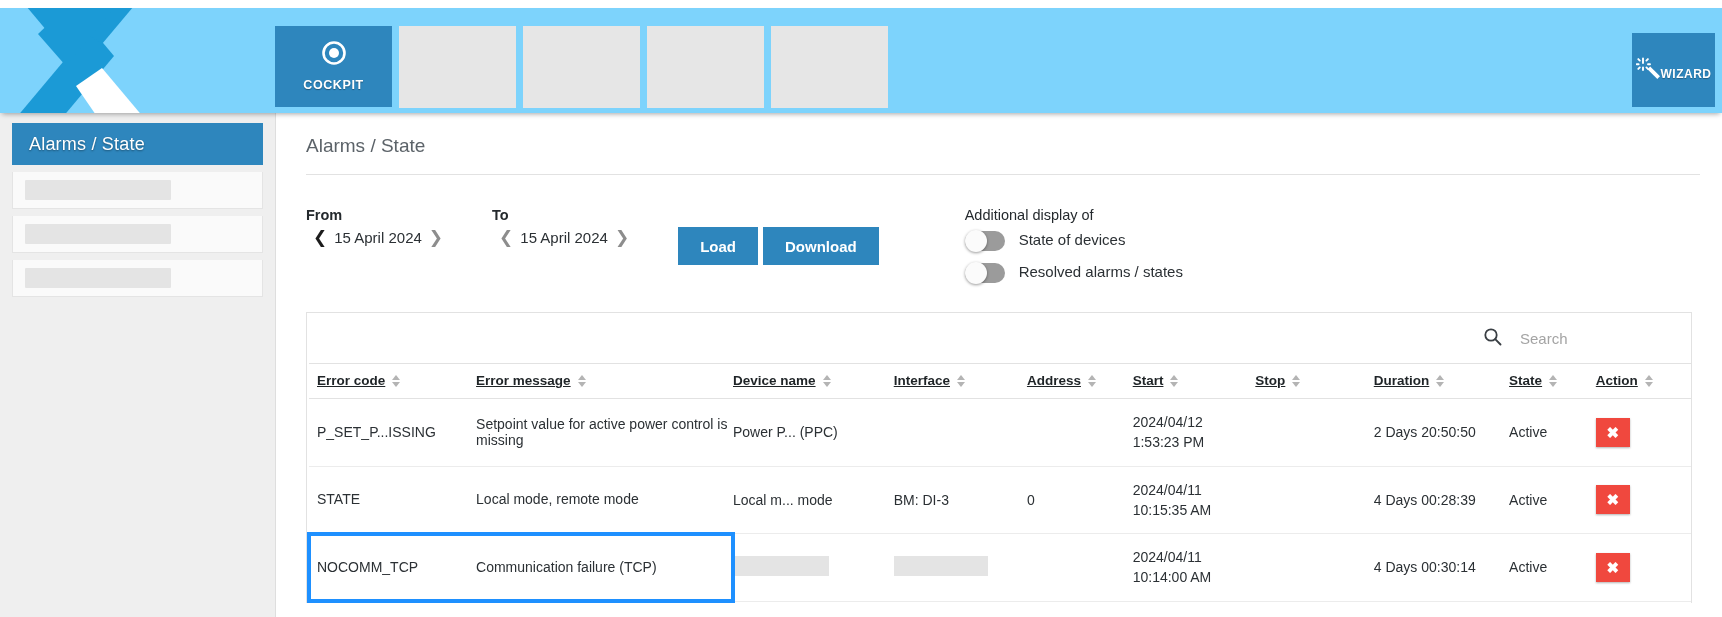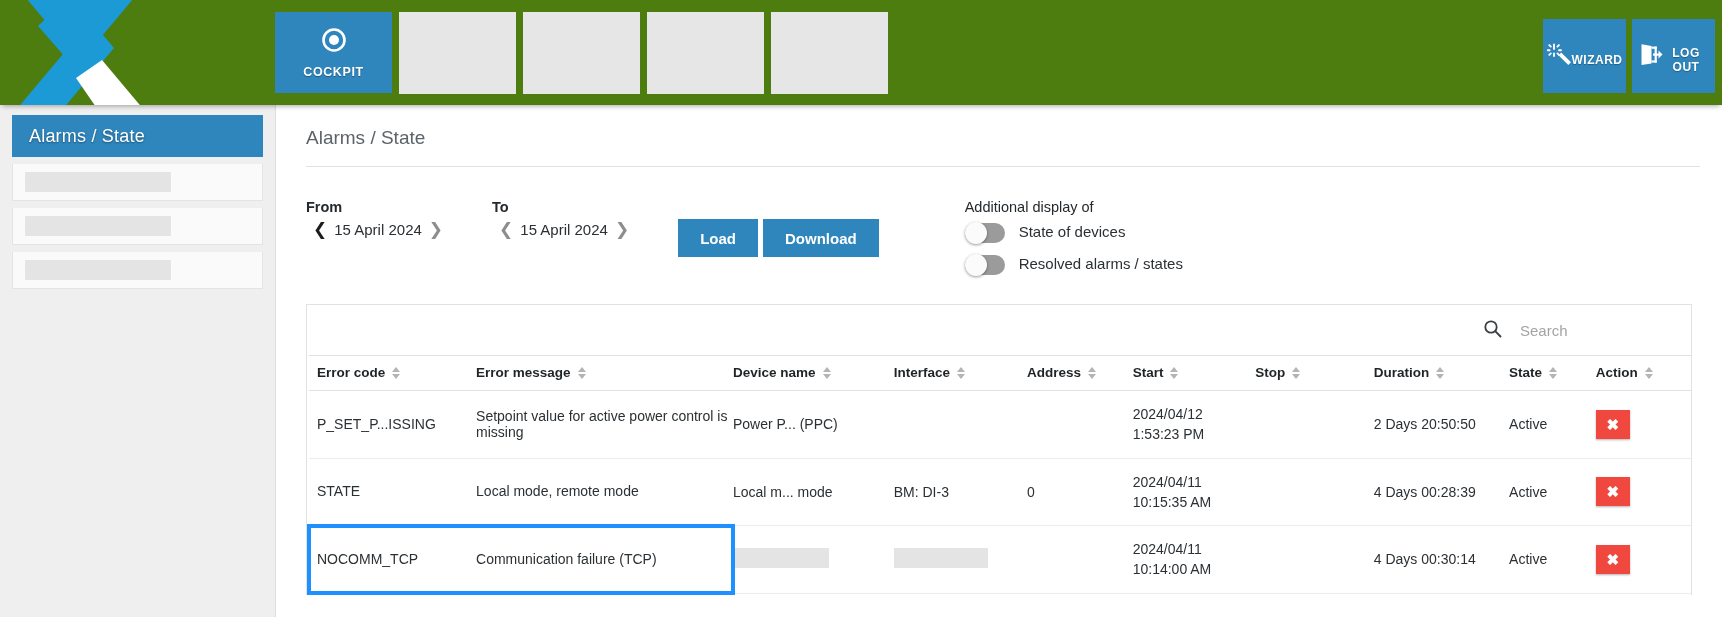--- a/index.html
+++ b/index.html
@@ -9,25 +9,26 @@
     overflow: hidden;
     background: #ffffff;
     font-family: "Liberation Sans", sans-serif;
     -webkit-font-smoothing: antialiased;
   }
 
   
   .topbar {
     position: relative;
     height: 105px;
-    background: #4d7c0f;
-    display: flex;
-    align-items: flex-start;
+    background: #7dd3fc;
+    display: flex;
+    align-items: center;
     box-shadow: 0 3px 5px -2px rgba(0,0,0,0.35);
     z-index: 30;
+    margin-top: 8px;
   }
   .logo-wrap {
     width: 275px; height: 105px;
     position: relative;
     overflow: hidden;
     flex: 0 0 275px;
   }
   .logo-svg { position: absolute; left: 2px; top: -14px; }
 
   .nav-tabs {
@@ -268,20 +269,21 @@
   }
   thead th {
     text-align: left;
     font-size: 13.5px;
     font-weight: bold;
     color: #1f2427;
     padding: 9px 0 10px 0;
     border-top: 1px solid #e2e2e2;
     border-bottom: 1px solid #e2e2e2;
     white-space: nowrap;
+    text-decoration: underline;
   }
   .th-inner { display: flex; align-items: center; }
   .sort-ic {
     margin-left: 7px;
     display: inline-flex;
     flex-direction: column;
     line-height: 0;
     cursor: pointer;
   }
   .sort-ic span {
@@ -388,33 +390,20 @@
             <line x1="10.4" y1="11.4" x2="11.9" y2="12.9"></line>
             <line x1="10.4" y1="4.6" x2="11.9" y2="3.1"></line>
             <line x1="3.8" y1="11.4" x2="2.3" y2="12.9"></line>
           </g>
           <polygon points="11.5,13.2 14.2,10.5 24,20.3 21.3,23" fill="#ffffff"></polygon>
         </svg>
       </span>
       <span class="action-label">WIZARD</span>
     </button>
 
-    <button class="action-btn">
-      <span>
-        <svg width="25" height="25" viewBox="0 0 25 25">
-          <path d="M3.5 2.2 L13.5 3.9 L13.5 21.5 L3.5 23 Z" fill="#ffffff"></path>
-          <rect x="13.5" y="4.6" width="5.2" height="2.2" fill="#ffffff"></rect>
-          <rect x="13.5" y="18.4" width="5.2" height="2.2" fill="#ffffff"></rect>
-          <rect x="16.6" y="4.6" width="2.2" height="16" fill="#ffffff"></rect>
-          <rect x="15" y="11.5" width="7.5" height="2.2" fill="#ffffff"></rect>
-          <polygon points="20.5,8.6 24.5,12.6 20.5,16.6" fill="#ffffff"></polygon>
-        </svg>
-      </span>
-      <span class="action-label">LOG OUT</span>
-    </button>
   </div>
 </div>
 
 <div class="body-wrap">
 
   <div class="sidebar">
     <div class="sidebar-header">Alarms / State</div>
     <div class="sidebar-item">
       <span class="redact"></span>
     </div>

